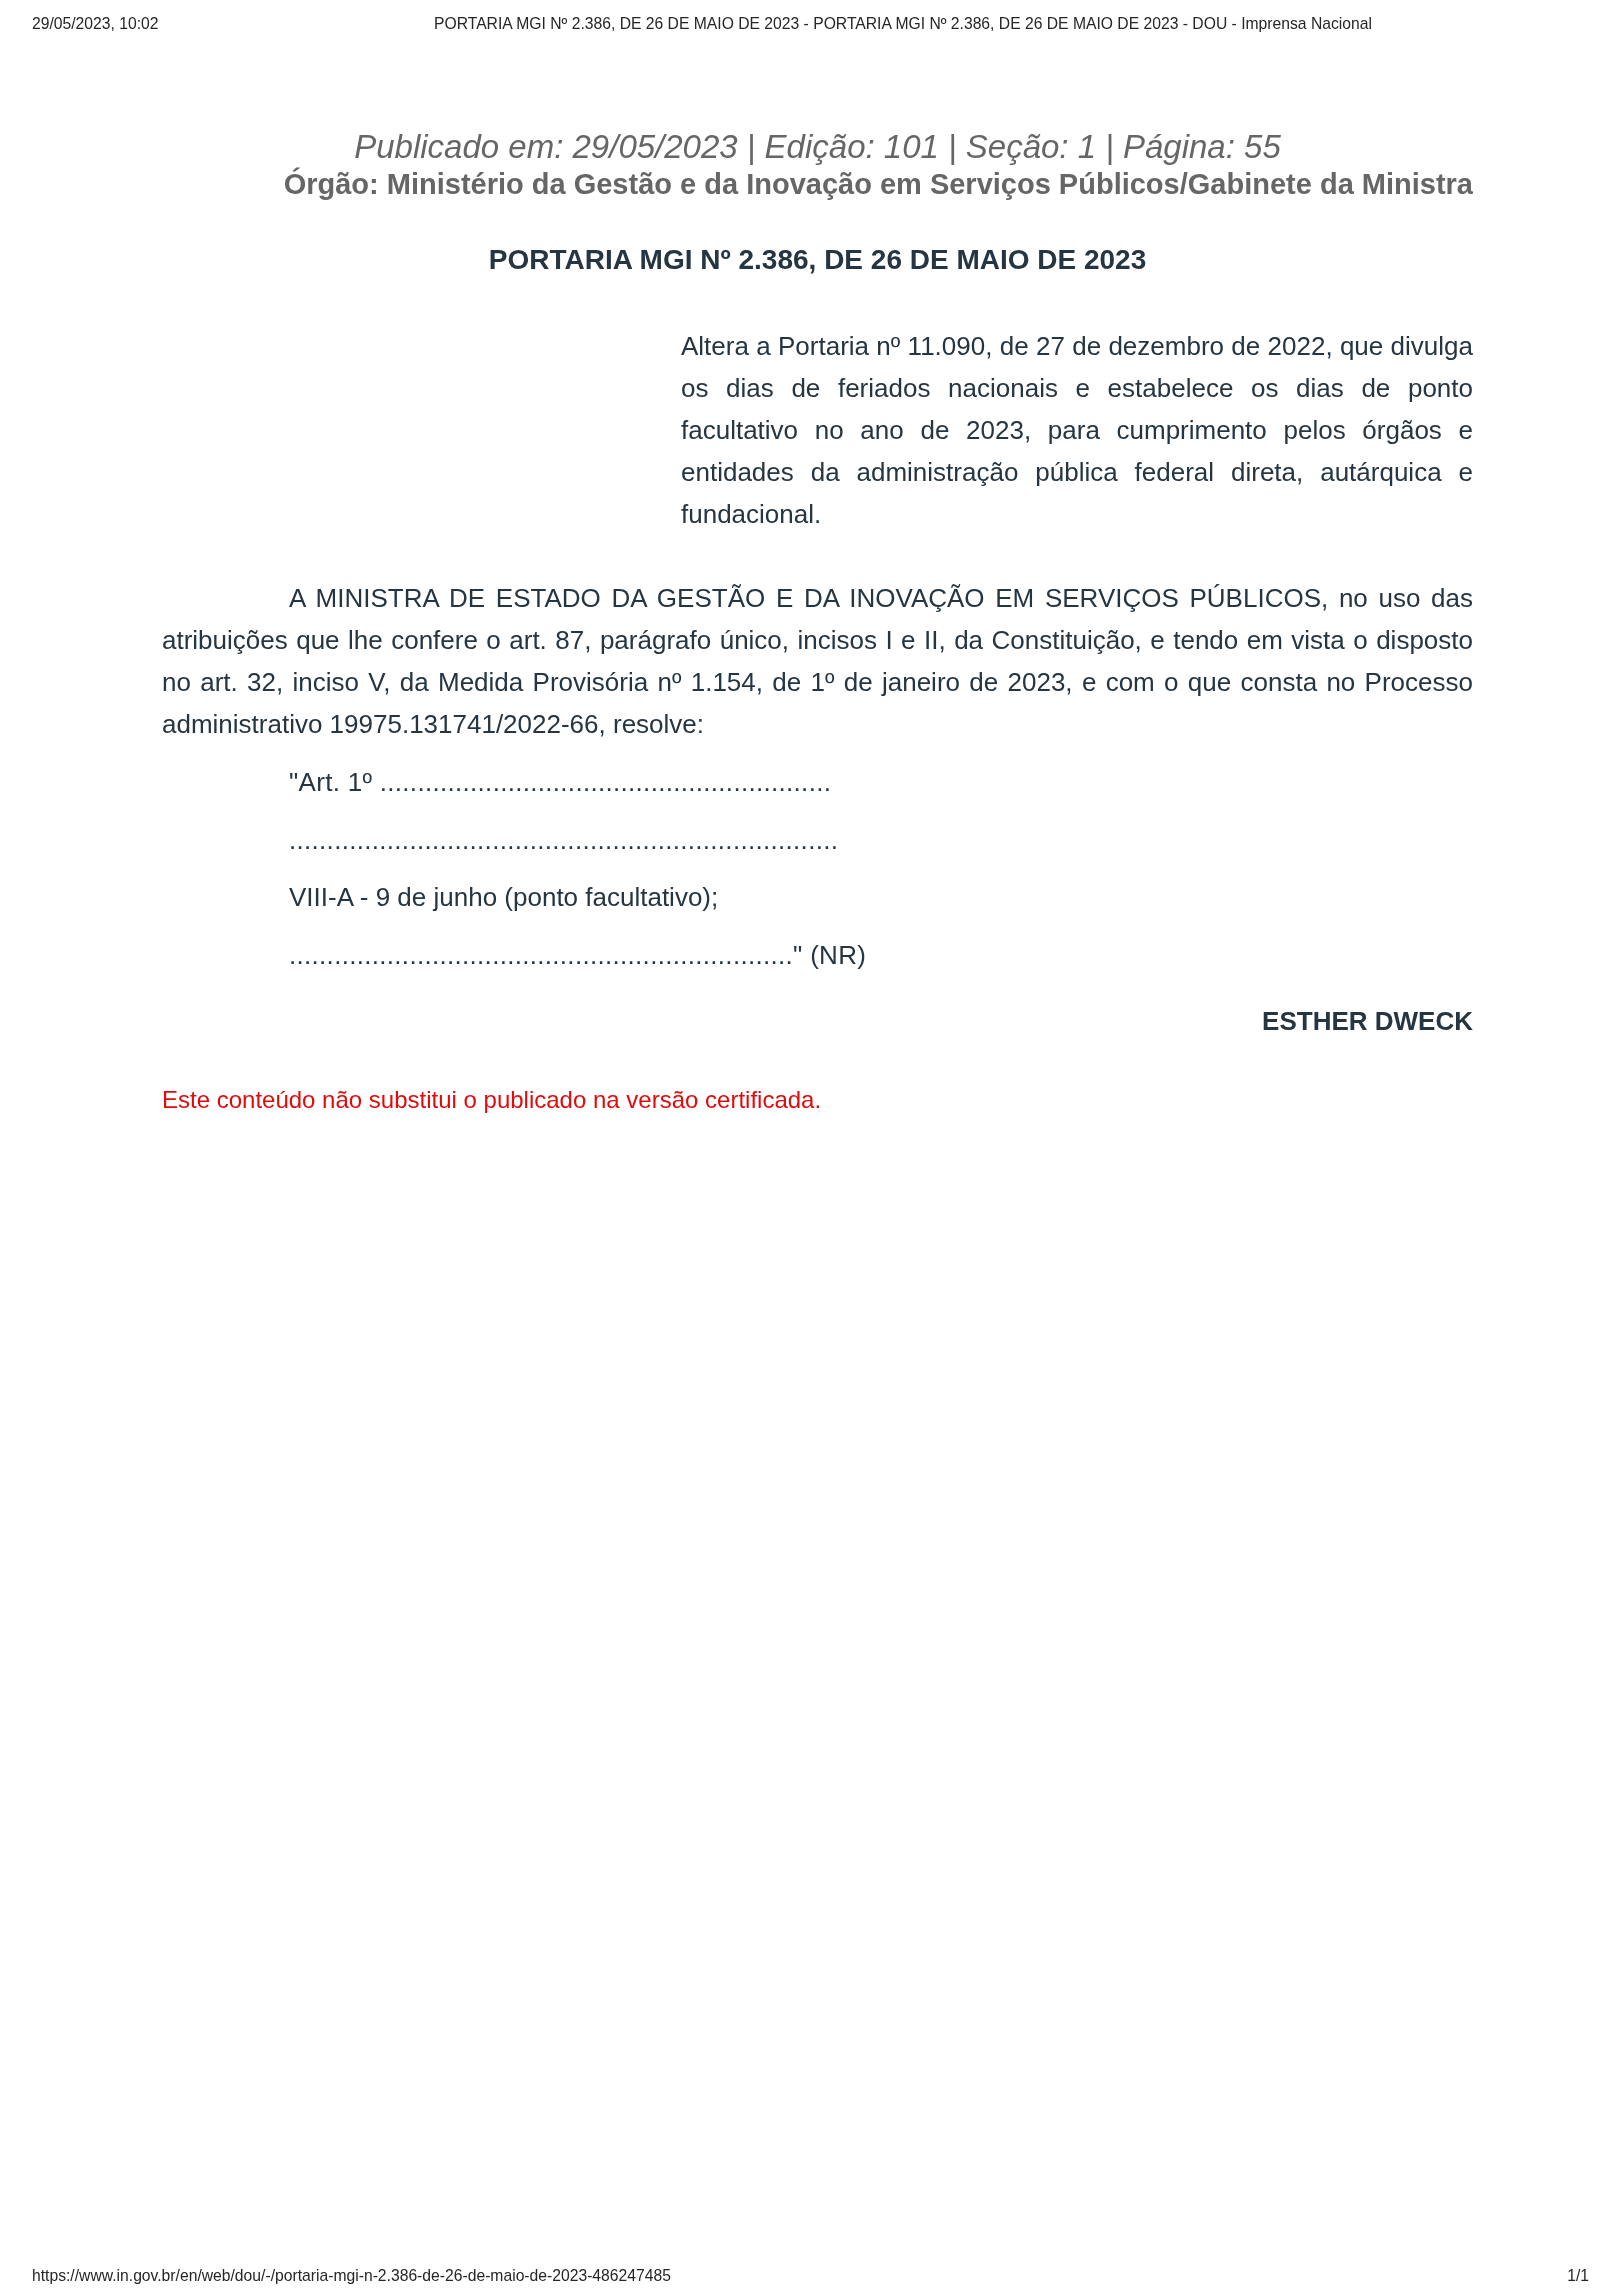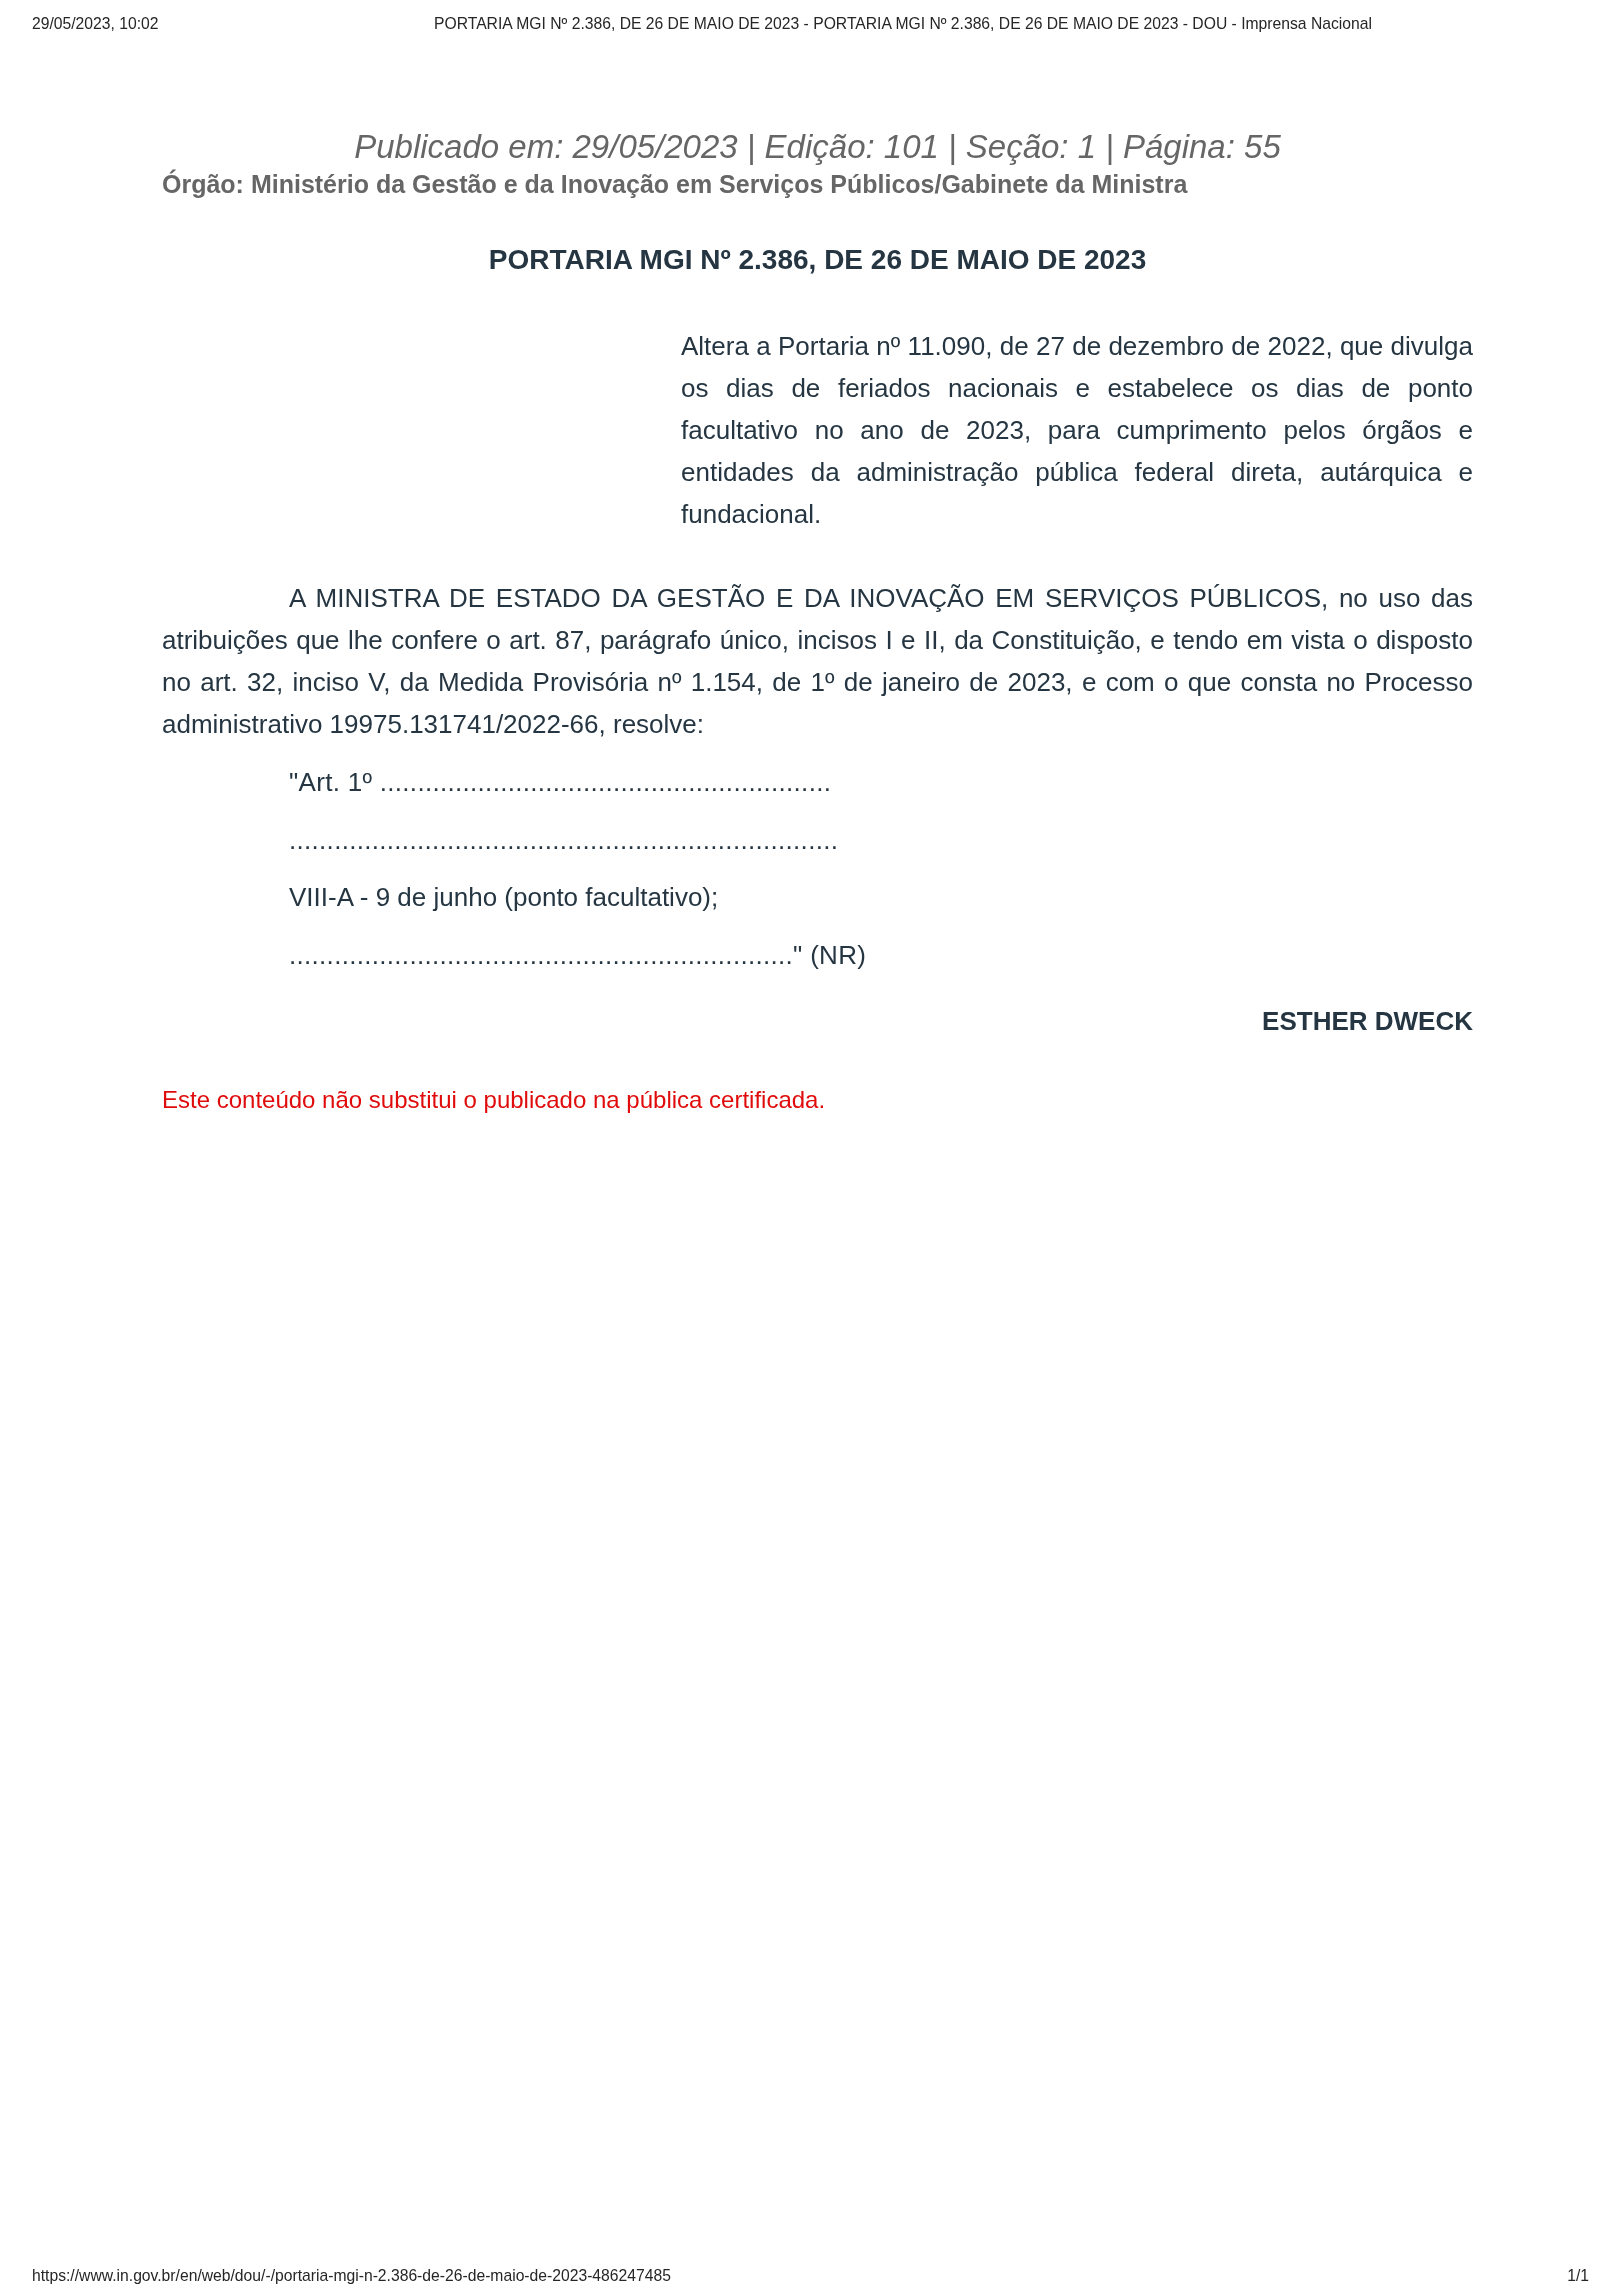--- a/index.html
+++ b/index.html
@@ -19,21 +19,21 @@
 
   
   .container{padding:118px 148px 0 162px;}
   .masthead{
     margin:0;text-align:center;
     font-family:"Liberation Serif","DejaVu Serif",serif;
     font-weight:700;font-size:54px;line-height:65px;letter-spacing:-0.9px;
     color:#58585a;
   }
   .pub-info{margin:13px 0 0 0;text-align:center;font-size:33px;line-height:31px;color:#666666;font-style:italic;}
-  .organ{margin:7.4px 0 0 0;text-align:left;font-size:25px;line-height:31px;font-weight:700;color:#666666;}
+  .organ{margin:7.4px 0 0 0;text-align:right;font-size:29px;line-height:31px;font-weight:700;color:#666666;}
   .art-title{margin:42px 0 0 0;text-align:center;font-size:28px;line-height:35px;font-weight:700;color:#253642;}
   .summary{
     margin:48px 0 0 auto;width:792px;
     font-size:26px;line-height:42px;text-align:justify;color:#253642;
   }
   .body-par{
     margin:15.7px 0 0 0;font-size:26px;line-height:42px;color:#253642;
     text-align:justify;text-indent:127px;
   }
   .body-par.first{margin-top:42px;}
@@ -61,20 +61,20 @@
   <p class="summary">Altera a Portaria nº 11.090, de 27 de dezembro de 2022, que divulga os dias de feriados nacionais e estabelece os dias de ponto facultativo no ano de 2023, para cumprimento pelos órgãos e entidades da administração pública federal direta, autárquica e fundacional.</p>
 
   <p class="body-par first">A MINISTRA DE ESTADO DA GESTÃO E DA INOVAÇÃO EM SERVIÇOS PÚBLICOS, no uso das atribuições que lhe confere o art. 87, parágrafo único, incisos I e II, da Constituição, e tendo em vista o disposto no art. 32, inciso V, da Medida Provisória nº 1.154, de 1º de janeiro de 2023, e com o que consta no Processo administrativo 19975.131741/2022-66, resolve:</p>
   <p class="body-par dots-par">"Art. 1º ............................................................</p>
   <p class="body-par dots-par">.........................................................................</p>
   <p class="body-par">VIII-A - 9 de junho (ponto facultativo);</p>
   <p class="body-par dots-par">..................................................................." (NR)</p>
 
   <div class="signature">ESTHER DWECK</div>
 
-  <div class="disclaimer">Este conteúdo não substitui o publicado na pública certificada.</div>
+  <div class="disclaimer">Este conteúdo não substitui o publicado na versão certificada.</div>
 </div>
 
 <div class="print-bar bottom">
   <span class="pf-url">https://www.in.gov.br/en/web/dou/-/portaria-mgi-n-2.386-de-26-de-maio-de-2023-486247485</span>
   <span class="pf-page">1/1</span>
 </div>
 
 
 </body></html>

